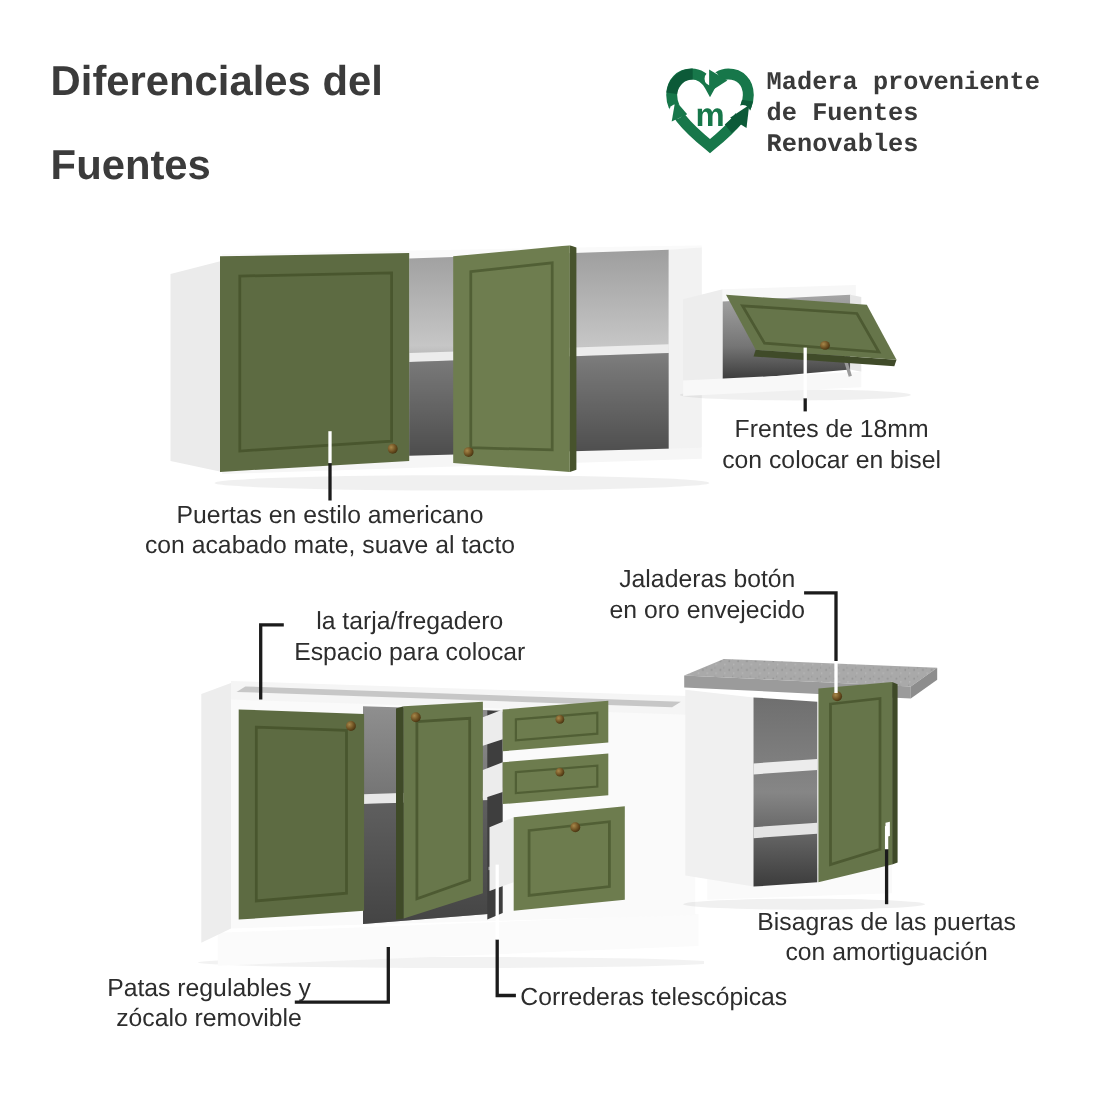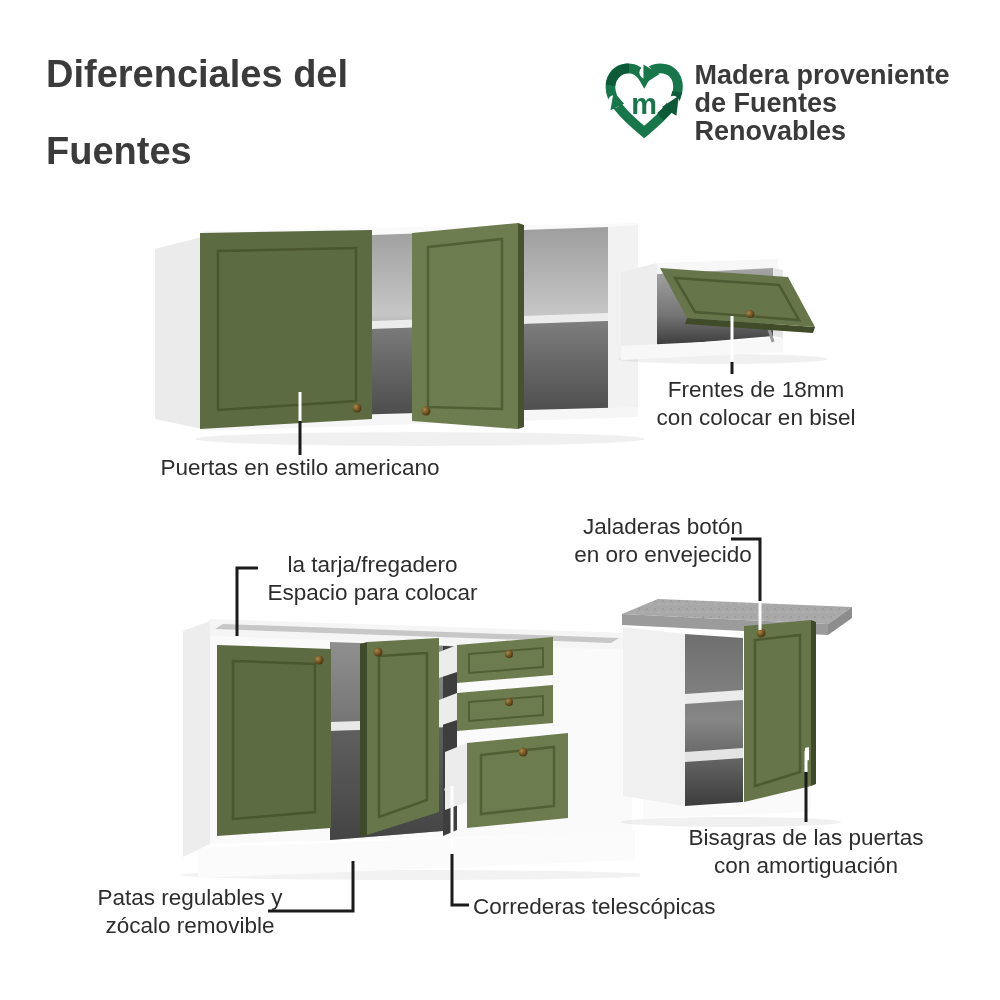--- a/index.html
+++ b/index.html
@@ -1,21 +1,21 @@
 <!DOCTYPE html>
 <html><head>
 <meta charset="utf-8">
 <style>
   html,body{margin:0;padding:0;}
   body{width:1000px;height:1000px;position:relative;background:#ffffff;overflow:hidden;
        font-family:"Liberation Sans", sans-serif;}
   .abs{position:absolute;}
   .title{left:46px;top:36px;font-size:38px;line-height:77px;font-weight:700;color:#3b3b3b;letter-spacing:0;}
   .badge{left:604px;top:58px;width:360px;display:flex;align-items:center;}
-  .badge-text{margin-left:10px;font-size:27px;line-height:28px;font-weight:700;color:#3a3a3a;}
+  .badge-text{margin-left:10px;font-size:23px;line-height:28px;font-weight:700;color:#3a3a3a;font-family:Liberation Mono, monospace;}
   .callout{font-size:22.5px;line-height:28px;color:#2d2d2d;text-align:center;}
   .nowrap{white-space:nowrap;}
   svg{display:block;}
   #connector-overlay{left:0;top:0;pointer-events:none;}
 </style>
 </head>
 <body>
 
 <div class="abs title">
   <div>Diferenciales del</div>
@@ -210,28 +210,29 @@
     <path d="M300,392 L300,421"></path>
     <path d="M732,316 L732,362"></path>
     <path d="M760,601 L760,630"></path>
     <path d="M452,786 L452,854"></path>
     <path d="M806,751 L806,772"></path>
   </g>
 </svg>
 
 <div class="abs callout" style="left:100px;top:454px;width:400px;">
   <div>Puertas en estilo americano</div>
+  <div>con acabado mate, suave al tacto</div>
 </div>
 
 <div class="abs callout" style="left:618px;top:376px;width:276px;">
   <div>Frentes de 18mm</div>
   <div>con colocar en bisel</div>
 </div>
 
-<div class="abs callout" style="left:548px;top:513px;width:190px;margin-left:20px;">
+<div class="abs callout" style="left:548px;top:513px;width:190px;">
   <div class="nowrap">Jaladeras botón</div>
   <div class="nowrap">en oro envejecido</div>
 </div>
 
 <div class="abs callout" style="left:255px;top:551px;width:235px;">
   <div class="nowrap">la tarja/fregadero</div>
   <div class="nowrap">Espacio para colocar</div>
 </div>
 
 <div class="abs callout" style="left:90px;top:884px;width:200px;">

